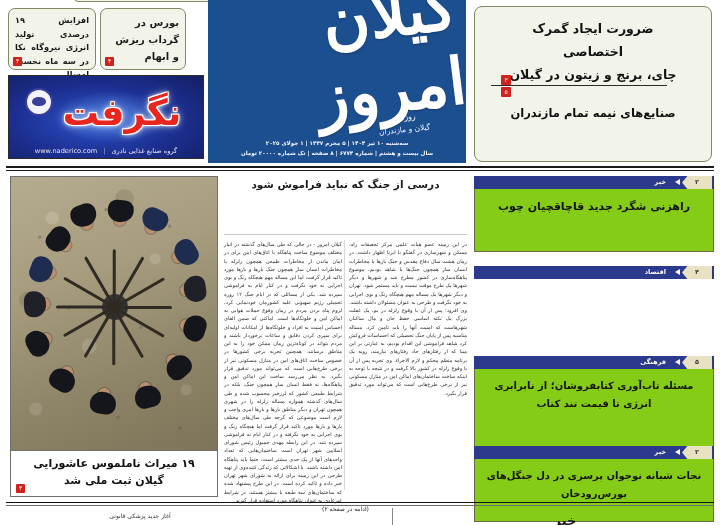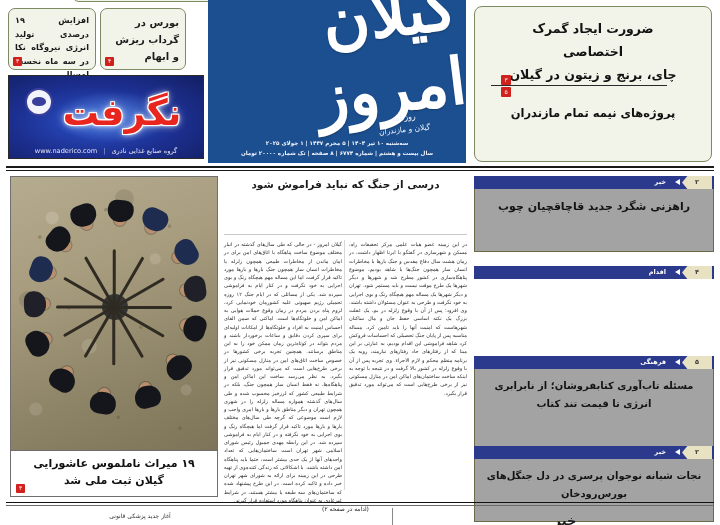--- a/index.html
+++ b/index.html
@@ -203,21 +203,21 @@
     position:absolute;right:34px;top:3px;width:0;height:0;
     border-top:3.5px solid transparent;border-bottom:3.5px solid transparent;
     border-right:5px solid #fff;
   }
   .sbox-head .tagnum{
     position:absolute;right:2px;top:0;width:30px;height:13px;background:#e8e2c2;
     color:#3a3a3a;font-size:6.5px;line-height:13px;text-align:center;font-weight:bold;
     clip-path:polygon(18% 0,100% 0,100% 100%,18% 100%,0 50%);
   }
   .sbox-body{
-    background:#a3a3a3;border:1px solid #6d6a4a;border-top:none;
+    background:#84cc16;border:1px solid #6d6a4a;border-top:none;
     box-sizing:border-box;padding:8px 8px 9px 8px;
   }
   .s-over{
     font-size:6.2px;color:#2a2a2a;text-align:center;margin-bottom:3px;direction:rtl;font-weight:bold;
   }
   .s-title{
     font-size:11px;font-weight:bold;line-height:1.75;text-align:center;color:#141414;direction:rtl;
   }
   .s-title.small{font-size:10px;}
 
@@ -279,21 +279,21 @@
 
     <div class="lead-box">
       <div class="lead-t">ضرورت ایجاد گمرک اختصاصی</div>
       <div class="lead-t">چای، برنج و زیتون در گیلان</div>
       <div class="lead-rule"></div>
       <div class="lead-pnums">
         <span class="pn">۳</span>
         <span class="pn">۵</span>
       </div>
       <div class="lead-b">
-        <div>پروژه‌های نیمه تمام مازندران</div>
+        <div>صنایع‌های نیمه تمام مازندران</div>
       </div>
     </div>
 
     <div class="band-rule"></div>
     <div class="band-rule2"></div>
   </div>
 
   <div class="main">
 
     <div class="photo-wrap">
@@ -400,21 +400,21 @@
         <span class="arrow"></span>
         <span class="tagnum">۲</span>
       </div>
       <div class="sbox-body" style="height:63px;">
         <div class="s-title">راهزنی شگرد جدید قاچاقچیان چوب</div>
       </div>
     </div>
 
     <div class="sbox" style="top:92px;">
       <div class="sbox-head">
-        <span class="cat">اقدام</span>
+        <span class="cat">اقتصاد</span>
         <span class="arrow"></span>
         <span class="tagnum">۴</span>
       </div>
     </div>
 
     <div class="sbox" style="top:182px;border-radius:27px;">
       <div class="sbox-head">
         <span class="cat">فرهنگی</span>
         <span class="arrow"></span>
         <span class="tagnum">۵</span>

